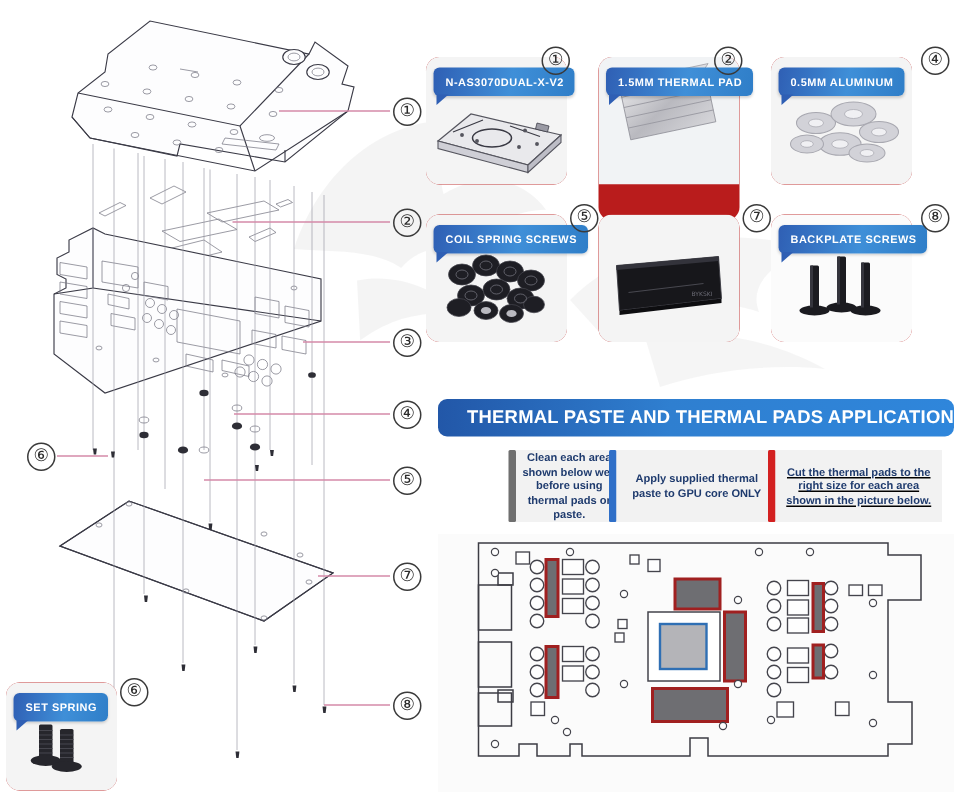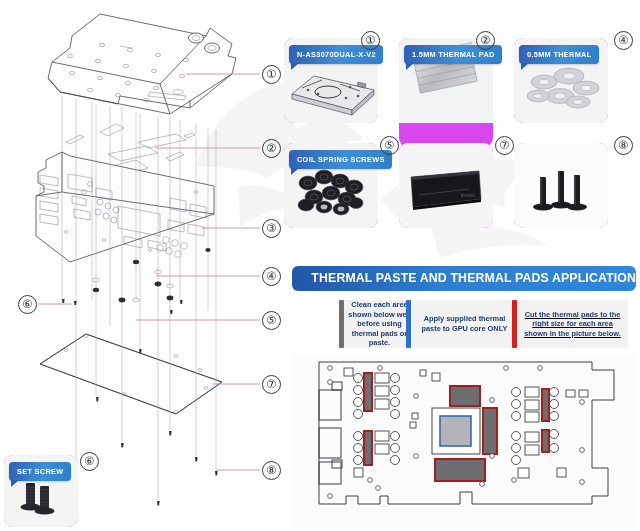--- a/index.html
+++ b/index.html
@@ -37,21 +37,21 @@
     line-height: 17px;
     text-align: center;
     font-family: "Liberation Serif", serif;
     background: transparent;
     z-index: 6;
   }
 
   
   .card {
     position: absolute;
-    background: #d946ef;
+    background: #b91c1c;
     border-radius: 9px;
     z-index: 3;
     overflow: visible;
     text-align: right;
   }
   .card-img { position: absolute; inset: 0; border-radius: 9px; overflow: hidden; }
   .badge {
     position: absolute;
     left: 5px; top: 7px;
     background: linear-gradient(100deg, #2f5fb4 0%, #3f8fd8 55%, #2f7ec8 100%);
@@ -340,21 +340,21 @@
           <ellipse cx="26.5" cy="52" rx="10" ry="3.6"></ellipse>
           <rect x="36" y="31" width="9" height="23" rx="1"></rect>
           <ellipse cx="40.5" cy="56" rx="10" ry="3.6"></ellipse>
         </g>
         <g stroke="#4a4a52" stroke-width="0.6">
           <path d="M22 32 h9 M22 35 h9 M22 38 h9 M22 41 h9 M22 44 h9 M22 47 h9"></path>
           <path d="M36 35 h9 M36 38 h9 M36 41 h9 M36 44 h9 M36 47 h9 M36 50 h9"></path>
         </g>
       </svg>
     </div>
-    <div class="badge">SET SCREW</div>
+    <div class="badge">SET SPRING</div>
   </div>
   <div class="circnum" style="left:80px; top:452px;">⑥</div>
 
   <div class="card" style="left:284px; top:38px; width:94px; height:85px;">
     <div class="card-img">
       <svg viewBox="0 0 94 85" width="94" height="85">
         <rect width="94" height="85" fill="#f4f4f4"></rect>
         <g transform="translate(4,30)">
           <path d="M4 26 L26 8 L86 22 L64 42 Z" fill="#e9e9ec" stroke="#55555e" stroke-width="0.8"></path>
           <path d="M4 26 L4 31 L64 47 L64 42 Z" fill="#cfcfd6" stroke="#55555e" stroke-width="0.7"></path>
@@ -415,21 +415,21 @@
         <g fill="#f0f0f3" stroke="#a8a8b0" stroke-width="0.5">
           <ellipse cx="30" cy="44" rx="5" ry="2.6"></ellipse>
           <ellipse cx="55" cy="38" rx="6" ry="3"></ellipse>
           <ellipse cx="72" cy="50" rx="5" ry="2.6"></ellipse>
           <ellipse cx="46" cy="58" rx="5.5" ry="2.8"></ellipse>
           <ellipse cx="24" cy="58" rx="4.2" ry="2.2"></ellipse>
           <ellipse cx="64" cy="64" rx="4.6" ry="2.3"></ellipse>
         </g>
       </svg>
     </div>
-    <div class="badge">0.5MM THERMAL</div>
+    <div class="badge">0.5MM ALUMINUM</div>
   </div>
   <div class="circnum" style="left:614px; top:31px;">④</div>
 
   <div class="card" style="left:284px; top:143px; width:94px; height:85px;">
     <div class="card-img">
       <svg viewBox="0 0 94 85" width="94" height="85">
         <rect width="94" height="85" fill="#f4f4f4"></rect>
         <g fill="#1e1e24" stroke="#45454d" stroke-width="0.5">
           <ellipse cx="24" cy="40" rx="9" ry="7"></ellipse>
             <ellipse cx="40" cy="34" rx="9" ry="7"></ellipse>
@@ -490,20 +490,21 @@
           <rect x="60" y="32" width="6" height="30" rx="1"></rect>
           <ellipse cx="63" cy="64" rx="10" ry="3.4"></ellipse>
         </g>
         <g fill="#35353d">
           <rect x="26" y="34" width="2" height="28"></rect>
           <rect x="44" y="28" width="2" height="32"></rect>
           <rect x="60" y="32" width="2" height="30"></rect>
         </g>
       </svg>
     </div>
+    <div class="badge">BACKPLATE SCREWS</div>
   </div>
   <div class="circnum" style="left:614px; top:136px;">⑧</div>
 
   <div class="thermal-header">THERMAL PASTE AND THERMAL PADS APPLICATION</div>
 
   <div class="instr" id="instr-0">
     <div class="bar" style="background:#6f6f6f;"></div>
     <div class="txt">Clean each area shown below well before using thermal pads or paste.</div>
   </div>
   <div class="instr" id="instr-1">

